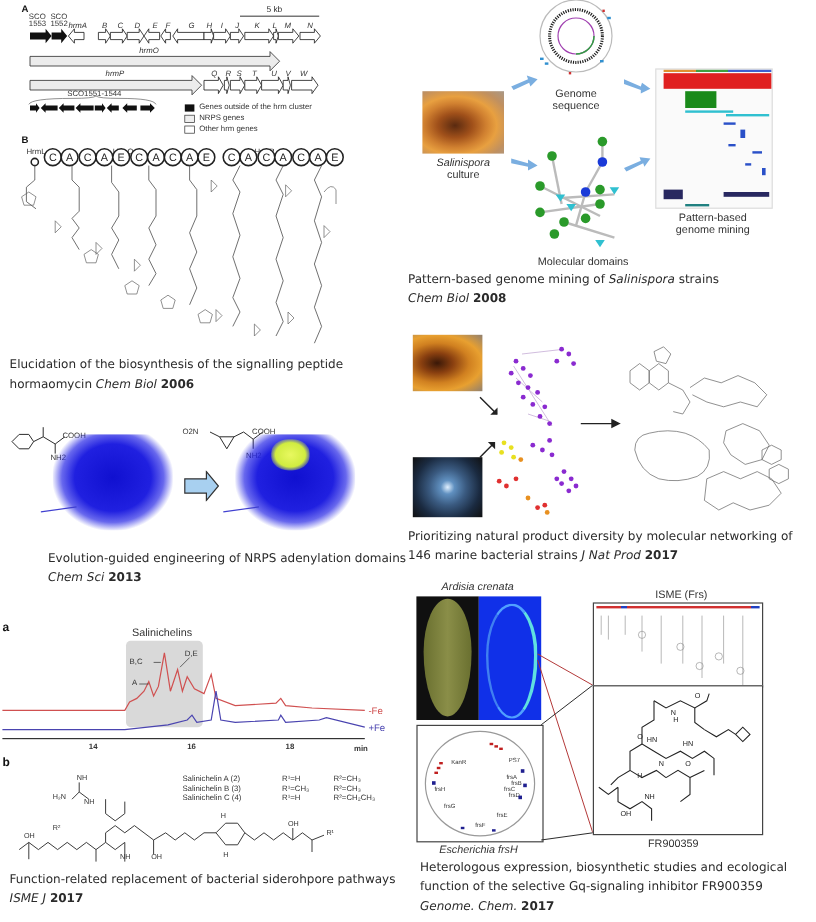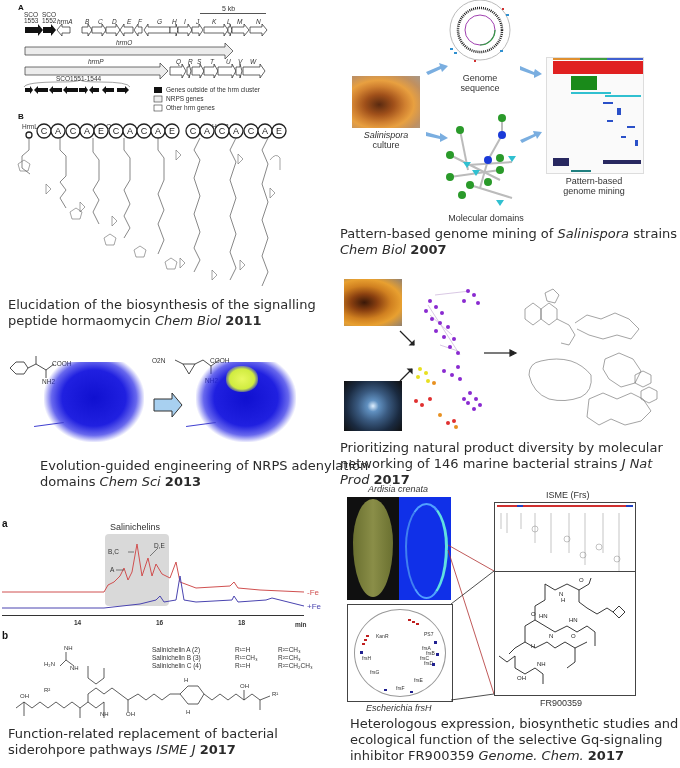--- a/index.html
+++ b/index.html
@@ -1,18 +1,18 @@
 <!DOCTYPE html>
 <html><head>
 <meta charset="utf-8">
 <style>
   html, body { margin:0; padding:0; background:#ffffff; }
   body { width:680px; height:768px; position:relative; overflow:hidden; font-family:"Liberation Sans", sans-serif; color:#222; }
   .abs { position:absolute; }
-  .caption { position:absolute; font-family:"DejaVu Sans", sans-serif; font-size:13px; line-height:16px; color:#2b2b2b; }
+  .caption { position:absolute; font-family:"DejaVu Sans", sans-serif; font-size:10px; line-height:16px; color:#2b2b2b; }
   .caption i { font-style:italic; }
   .caption b { font-weight:bold; }
   .tiny { font-family:"Liberation Sans", sans-serif; font-size:6.5px; color:#333; }
   .small { font-family:"Liberation Sans", sans-serif; font-size:8px; color:#333; }
   .lab { font-family:"Liberation Sans", sans-serif; font-size:9px; color:#333; }
   .panel-letter { font-family:"Liberation Sans", sans-serif; font-weight:bold; font-size:8px; color:#111; }
   svg { display:block; }
 </style>
 </head>
 <body>
@@ -182,21 +182,21 @@
       <path d="M180,138 l5,5 l-5,5 z"></path>
         <path d="M212,150 l5,5 l-5,5 z"></path>
       <path d="M240,140 l5,5 l-5,5 z"></path>
         <path d="M238,34 l5,5 l-5,5 z"></path>
       <path d="M270,68 l5,5 l-5,5 z"></path>
       <path d="M270,40 q6,-8 10,-2 l0,12"></path>
     </g>
   </svg>
 
   <div class="caption" style="left:8px;top:297px;width:320px;">
-    <span>Elucidation of the biosynthesis of the signalling peptide hormaomycin </span><i>Chem Biol</i>&nbsp;<b>2011</b>
+    <span>Elucidation of the biosynthesis of the signalling peptide hormaomycin </span><i>Chem Biol</i>&nbsp;<b>2006</b>
   </div>
 </div>
 
 <div class="abs" style="left:340px;top:0;width:340px;height:265px;">
 
   <svg class="abs" style="left:100px;top:0;" width="80" height="70">
     <circle cx="40" cy="30" r="30" fill="none" stroke="#bbb" stroke-width="1"></circle>
     <circle cx="40" cy="30" r="22" fill="none" stroke="#222" stroke-width="2.5" stroke-dasharray="1,1"></circle>
     <circle cx="40" cy="30" r="15" fill="none" stroke="#a040b0" stroke-width="1"></circle>
     <path d="M55,30 A15,15 0 0 1 40,45" fill="none" stroke="#30a040" stroke-width="1.2"></path>
@@ -276,21 +276,21 @@
       <polygon points="23,52 31,52 27,58"></polygon>
         <polygon points="32,60 40,60 36,66"></polygon>
       <polygon points="68,46 76,46 72,52"></polygon>
         <polygon points="56,90 64,90 60,96"></polygon>
     </g>
   </svg>
   <div class="abs lab" style="left:96px;top:213px;width:100px;text-align:center;">Molecular domains</div>
 
   <div class="caption" style="left:0px;top:226px;width:340px;">
     <span>Pattern-based genome mining of </span><i>Salinispora</i><span> strains</span><br>
-    <i>Chem Biol</i>&nbsp;<b>2007</b>
+    <i>Chem Biol</i>&nbsp;<b>2008</b>
   </div>
 </div>
 
 <div class="abs" style="left:0;top:340px;width:340px;height:125px;">
   <svg class="abs" style="left:4px;top:8px;" width="70" height="40">
     <g stroke="#222" stroke-width="0.8" fill="none">
       <polygon points="6,20 12,14 20,14 24,20 20,26 12,26"></polygon>
       <line x1="24" y1="20" x2="32" y2="16"></line>
         <line x1="32" y1="16" x2="32" y2="8"></line>
       <line x1="32" y1="16" x2="42" y2="22"></line>

